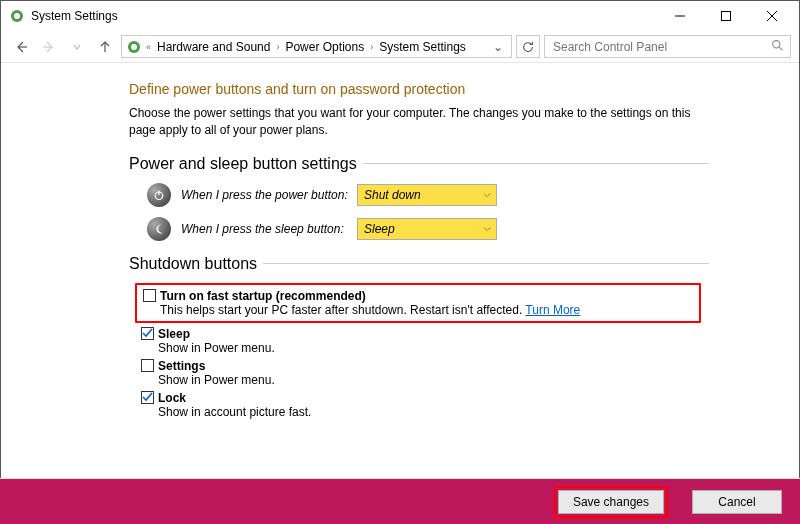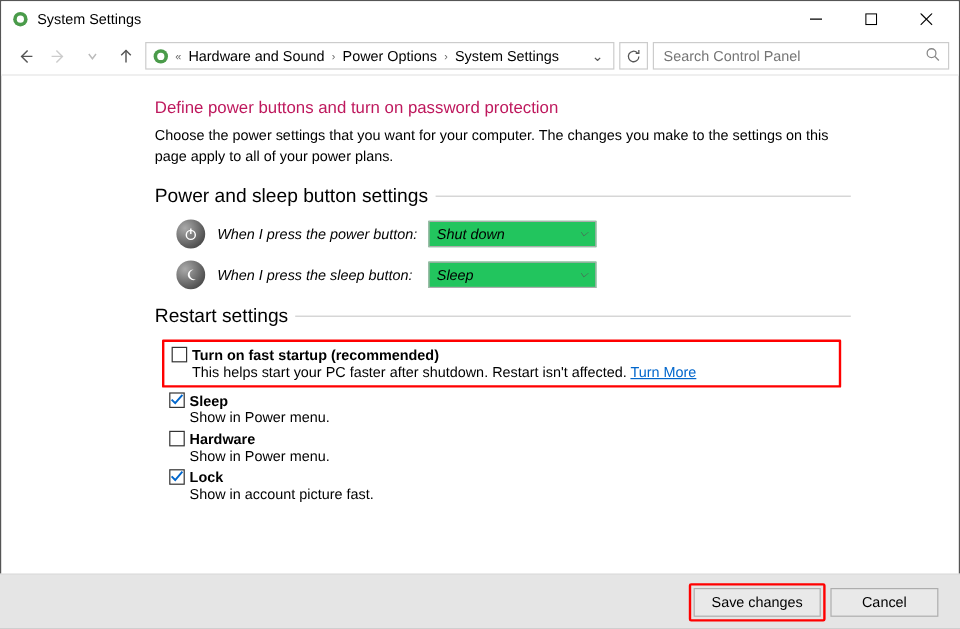--- a/index.html
+++ b/index.html
@@ -93,21 +93,21 @@
     font-family: inherit;
   }
   .searchbox .sicon { color: #888; }
   
   .content {
     padding: 18px 90px 10px 128px;
     height: 416px;
     overflow: hidden;
   }
   .heading {
-    color: #be185d;
+    color: #a16207;
     font-size: 14px;
     margin-bottom: 8px;
   }
   .desc {
     font-size: 12px;
     line-height: 1.4;
     color: #000;
     margin-bottom: 16px;
   }
   .group-header {
@@ -137,21 +137,21 @@
     margin-right: 10px;
   }
   .button-row .lbl {
     width: 176px;
     font-size: 12px;
   }
   .dropdown {
     width: 140px;
     height: 22px;
     border: 1px solid #adadad;
-    background: #22c55e;
+    background: #fde047;
     display: flex;
     align-items: center;
     padding: 0 6px;
     font-size: 12px;
     justify-content: space-between;
   }
   .dropdown .dd-chevron { font-size: 9px; color: #555;}
   .shutdown-block { margin-top: 14px; }
   .check-row { margin: 4px 0 2px 12px; }
   .check-head { display:flex; align-items:center; gap:4px; }
@@ -176,27 +176,27 @@
     border: 2.5px solid #ff0000;
     border-radius: 1px;
     padding: 4px 6px 4px 6px;
     margin: 2px 8px 4px 6px;
   }
   
   .bottombar {
     position: absolute;
     bottom: 0; left: 0; right: 0;
     height: 46px;
-    background: #e5e5e5;
+    background: #be185d;
     border-top: 1px solid #ddd;
     display: flex;
     align-items: center;
     justify-content: flex-end;
     padding-right: 18px;
-    gap: 4px;
+    gap: 24px;
   }
   .btn {
     min-width: 90px;
     height: 24px;
     border: 1px solid #adadad;
     background: #e9e9e9;
     font-size: 12px;
     display: flex;
     align-items: center;
     justify-content: center;
@@ -325,21 +325,21 @@
     </span>
     <span class="lbl">When I press the sleep button:</span>
     <div class="dropdown">
       <span>Sleep</span>
       <span class="dd-chevron">⌵</span>
     </div>
   </div>
 
   <div class="shutdown-block">
     <div class="group-header">
-      <span>Restart settings</span>
+      <span>Shutdown buttons</span>
       <span class="line"></span>
     </div>
 
     <div class="highlight-box">
       <div class="check-row" style="margin:0;">
         <div class="check-head">
           <span class="checkbox">
             
           </span>
           <span class="check-label bold">Turn on fast startup (recommended)</span>
@@ -360,21 +360,21 @@
         <span class="check-label bold">Sleep</span>
       </div>
       <div class="check-sub">Show in Power menu.</div>
     </div>
 
     <div class="check-row">
       <div class="check-head">
         <span class="checkbox">
           
         </span>
-        <span class="check-label bold">Hardware</span>
+        <span class="check-label bold">Settings</span>
       </div>
       <div class="check-sub">Show in Power menu.</div>
     </div>
 
     <div class="check-row">
       <div class="check-head">
         <span class="checkbox checked">
           <svg viewBox="0 0 11 11">
               <path d="M1 5 L4 8 L10 1" fill="none" stroke="#0066cc" stroke-width="1.6"></path>
             </svg>

